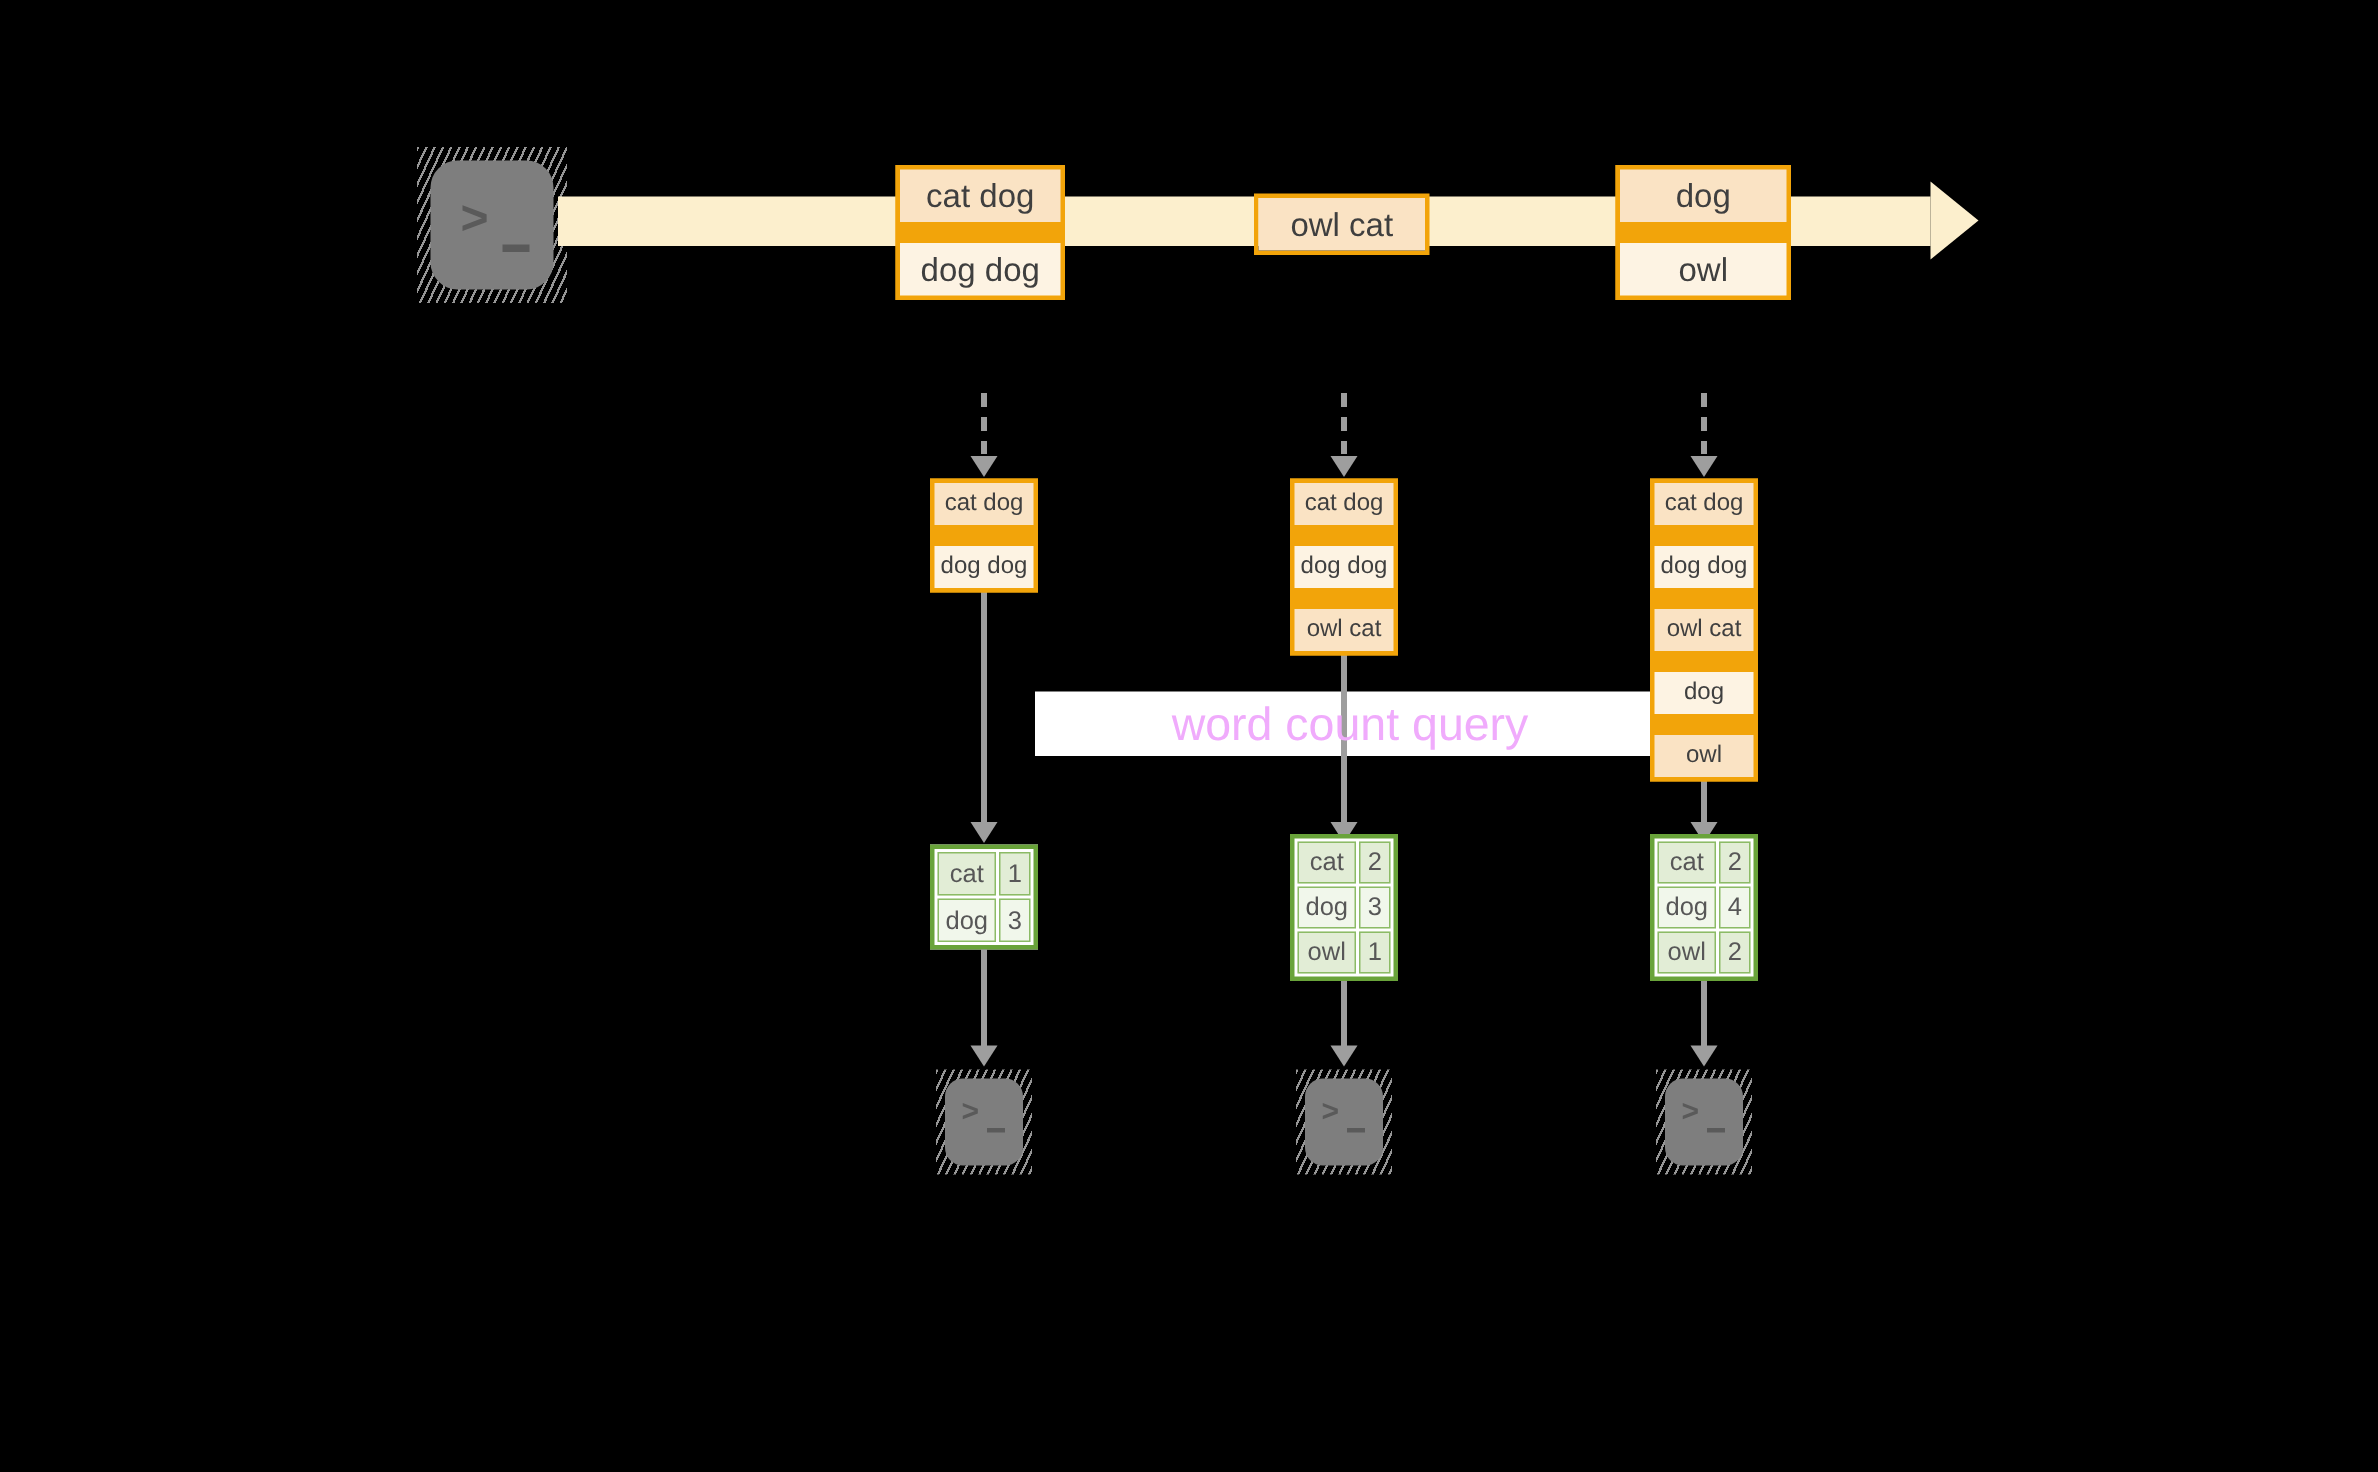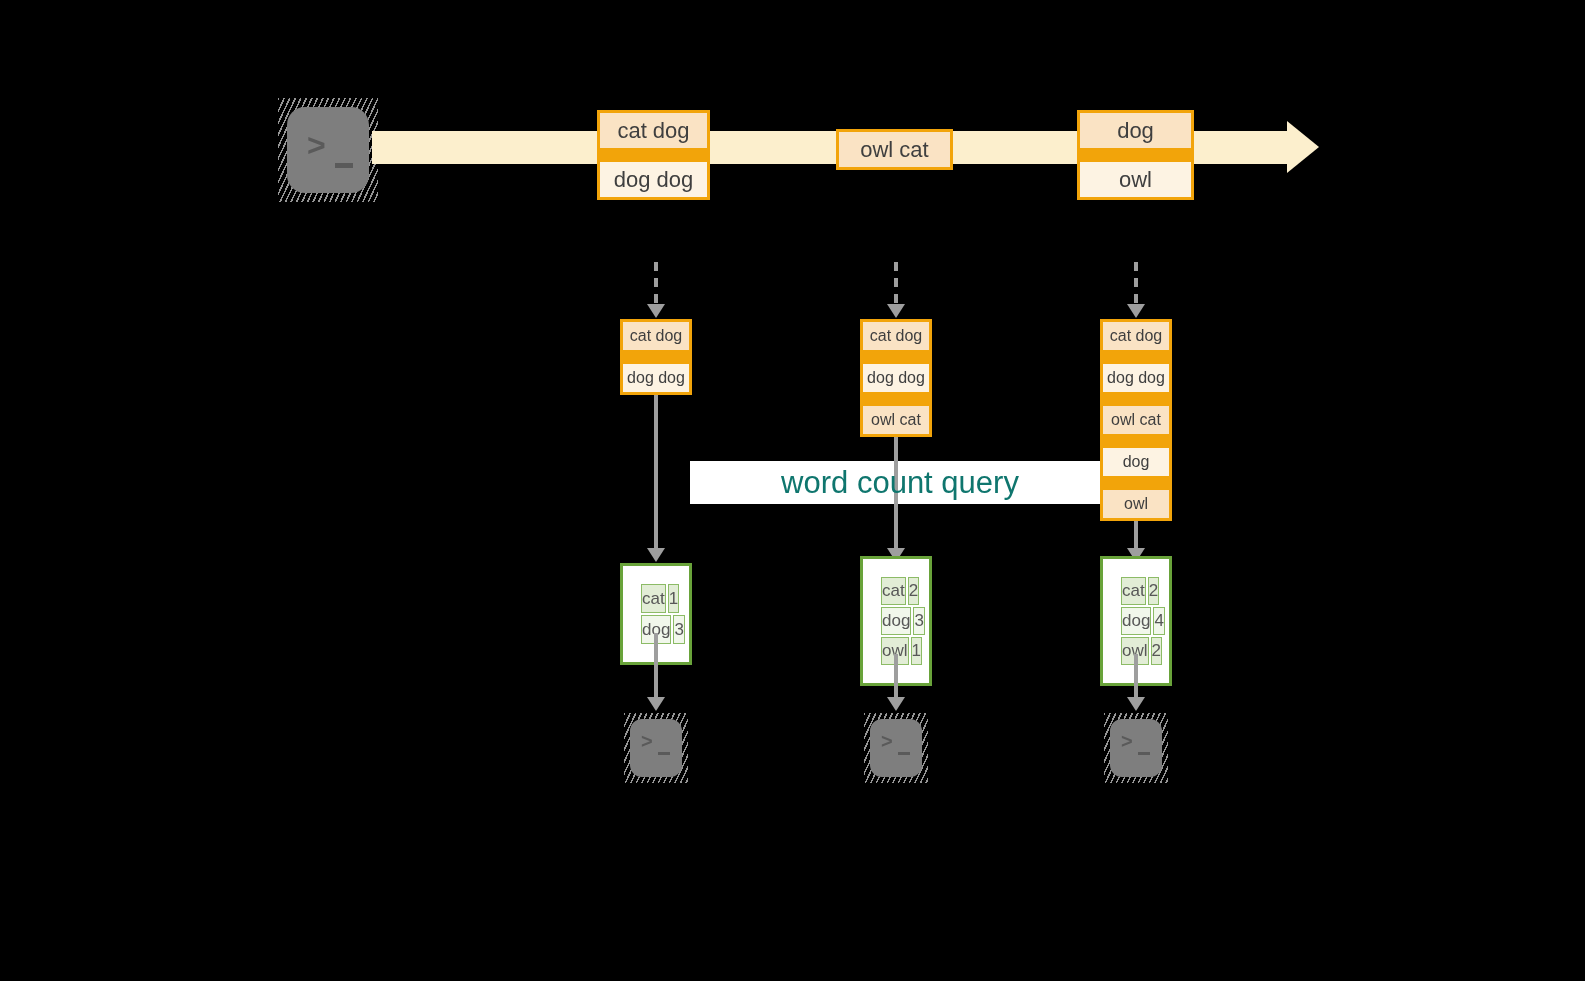--- a/index.html
+++ b/index.html
@@ -35,24 +35,24 @@
 
   
   .vline{width:4px;background:#9E9E9E;z-index:2;}
   .vdash{width:4px;z-index:2;background:
       repeating-linear-gradient(to bottom,#9E9E9E 0px,#9E9E9E 9px,transparent 9px,transparent 16px);}
   .ahead{width:0;height:0;border-left:9px solid transparent;border-right:9px solid transparent;
          border-top:14px solid #9E9E9E;z-index:2;}
 
   
   .qbox{background:#ffffff;z-index:1;}
-  .qtext{z-index:3;color:#0f766e;font-size:31px;text-align:center;}
+  .qtext{z-index:3;color:#f0abfc;font-size:31px;text-align:center;}
 
   
-  .gtable{border:3px solid #69A33A;background:#ffffff;padding:18px;display:flex;
+  .gtable{border:3px solid #69A33A;background:#ffffff;padding:2px;display:flex;
           flex-direction:column;gap:2px;z-index:2;}
   .grow{display:flex;gap:2px;height:28px;}
   .gtable.two .grow{height:29px;}
   .gcell{border:1px solid #8CBB66;box-sizing:border-box;display:flex;align-items:center;
          justify-content:center;font-size:17px;color:#575757;background:#E2EDD6;}
   .grow.lt .gcell{background:#F1F7EB;}
   .gword{flex:1;}
   .gnum{width:21px;}
 </style>
 </head>

